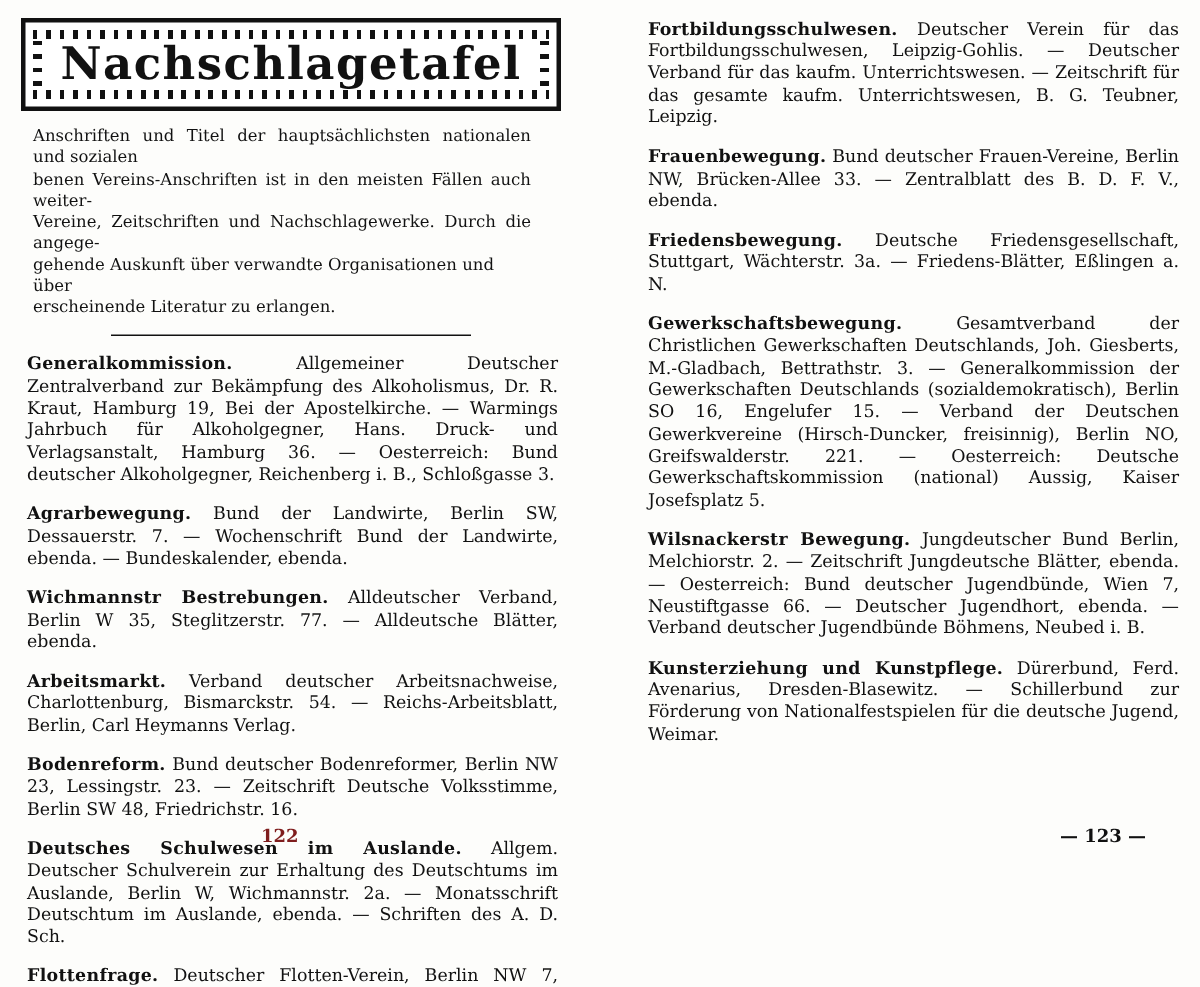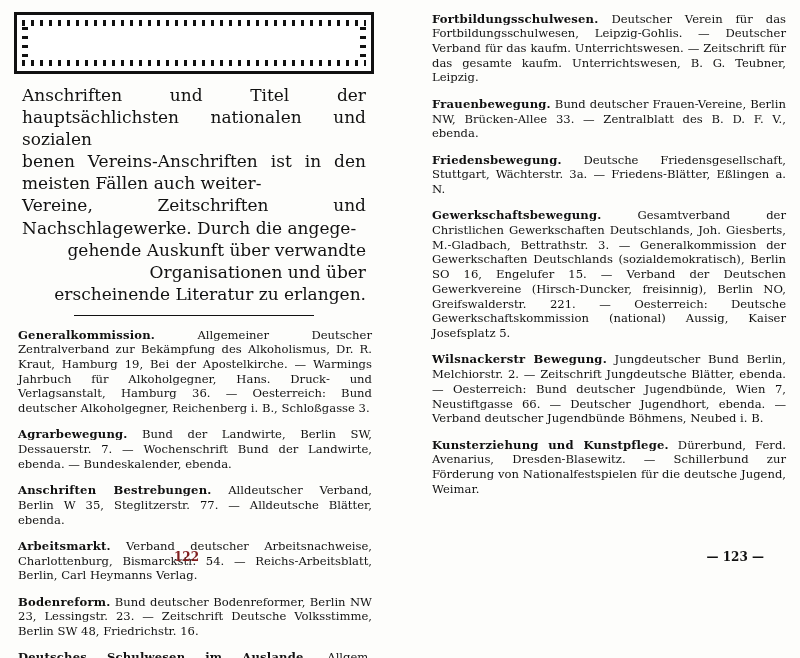--- a/index.html
+++ b/index.html
@@ -63,28 +63,28 @@
     font-size: 30px;
     letter-spacing: 1px;
     font-weight: 700;
     font-family: "DejaVu Serif", serif;
     color: #111;
     z-index: 2;
   }
 
   
   .intro {
-    margin: 10px 8px 10px 8px;
-    font-size: 17px;
+    margin: 10px 20px 10px 8px;
+    font-size: 11px;
     line-height: 1.30;
     text-align: justify;
     text-indent: 0;
   }
   .intro .line { display: block; }
-  .intro .line.c { text-align: right; }
+  .intro .line.c { text-align: left; }
 
   .rule {
     border: 0;
     border-top: 1px solid #111;
     margin: 4px 60px 8px 60px;
   }
 
   
   .entries { margin: 0 2px 0 4px; }
   .entry {
@@ -114,41 +114,42 @@
 </head>
 <body>
 
 <div id="page">
 
   <div class="column col-left" id="col-left">
 
     <div class="title-plate">
       <div class="inner-rule"></div>
       <div class="chain"></div>
+      <div class="title-text">Nachschlagetafel</div>
     </div>
 
     <div class="intro">
       <span class="line">Anschriften und Titel der hauptsächlichsten nationalen und sozialen</span>
       <span class="line">benen Vereins-Anschriften ist in den meisten Fällen auch weiter-</span>
       <span class="line">Vereine, Zeitschriften und Nachschlagewerke. Durch die angege-</span>
       <span class="line c">gehende Auskunft über verwandte Organisationen und über</span>
       <span class="line c">erscheinende Literatur zu erlangen.</span>
     </div>
 
     <hr class="rule">
 
     <div class="entries">
       <p class="entry">
         <span class="term">Generalkommission.</span><span class="body"> Allgemeiner Deutscher Zentralverband zur Bekämpfung des Alkoholismus, Dr. R. Kraut, Hamburg 19, Bei der Apostelkirche. — Warmings Jahrbuch für Alkoholgegner, Hans. Druck- und Verlagsanstalt, Hamburg 36. — Oesterreich: Bund deutscher Alkoholgegner, Reichenberg i. B., Schloßgasse 3.</span>
       </p>
       <p class="entry">
         <span class="term">Agrarbewegung.</span><span class="body"> Bund der Landwirte, Berlin SW, Dessauerstr. 7. — Wochenschrift Bund der Landwirte, ebenda. — Bundeskalender, ebenda.</span>
       </p>
       <p class="entry">
-        <span class="term">Anschriften Bestrebungen.</span><span class="body"> Alldeutscher Verband, Berlin W 35, Steglitzerstr. 77. — Alldeutsche Blätter, ebenda.</span>
+        <span class="term">Wichmannstr Bestrebungen.</span><span class="body"> Alldeutscher Verband, Berlin W 35, Steglitzerstr. 77. — Alldeutsche Blätter, ebenda.</span>
       </p>
       <p class="entry">
         <span class="term">Arbeitsmarkt.</span><span class="body"> Verband deutscher Arbeitsnachweise, Charlottenburg, Bismarckstr. 54. — Reichs-Arbeitsblatt, Berlin, Carl Heymanns Verlag.</span>
       </p>
       <p class="entry">
         <span class="term">Bodenreform.</span><span class="body"> Bund deutscher Bodenreformer, Berlin NW 23, Lessingstr. 23. — Zeitschrift Deutsche Volksstimme, Berlin SW 48, Friedrichstr. 16.</span>
       </p>
       <p class="entry">
         <span class="term">Deutsches Schulwesen im Auslande.</span><span class="body"> Allgem. Deutscher Schulverein zur Erhaltung des Deutschtums im Auslande, Berlin W, Wichmannstr. 2a. — Monatsschrift Deutschtum im Auslande, ebenda. — Schriften des A. D. Sch.</span>
       </p>

